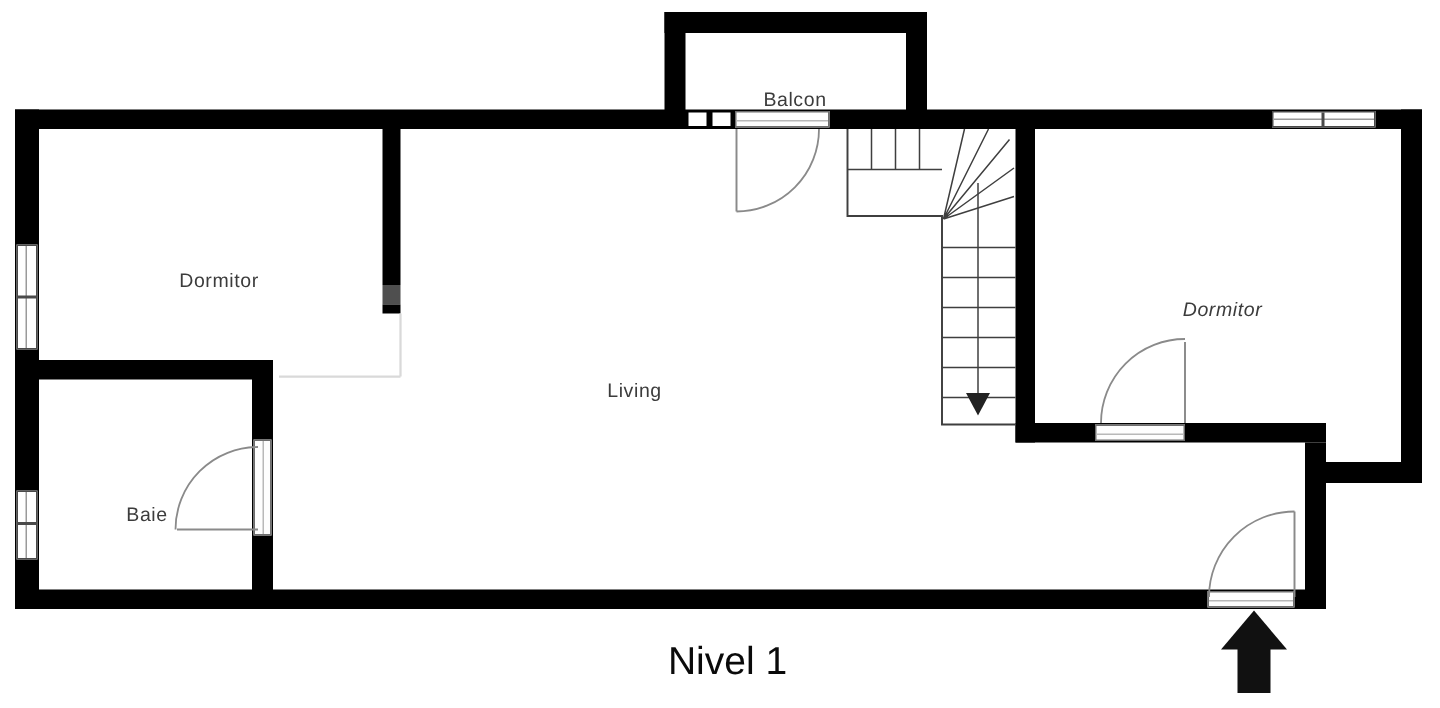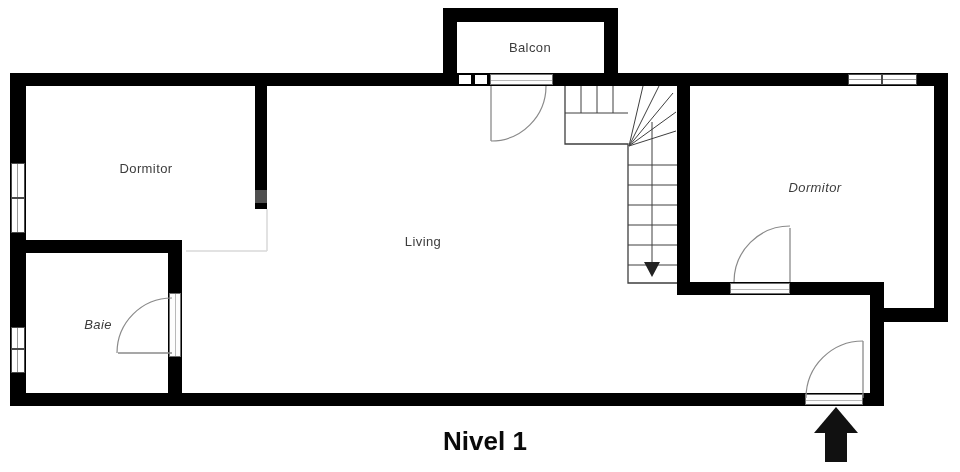--- a/index.html
+++ b/index.html
@@ -15,21 +15,21 @@
   .win-h{position:absolute;background:#fff;border:1px solid #4a4a4a;box-sizing:border-box;}
   .win-h::before{content:"";position:absolute;left:0;right:0;top:50%;height:1px;margin-top:-1px;background:#9a9a9a;}
   .tick-v{position:absolute;top:0;bottom:0;width:2px;background:#4a4a4a;}
   
   .threshold-h{position:absolute;background:#fdfdfd;border:1px solid #6e6e6e;box-sizing:border-box;}
   .threshold-h::before{content:"";position:absolute;left:0;right:0;top:50%;height:1px;background:#b8b8b8;}
   .threshold-v{position:absolute;background:#fdfdfd;border:1px solid #6e6e6e;box-sizing:border-box;}
   .threshold-v::before{content:"";position:absolute;top:0;bottom:0;left:50%;width:1px;background:#b8b8b8;}
   .pane{position:absolute;background:#fff;}
   .room-label{position:absolute;transform:translate(-50%,-50%);font-size:13px;letter-spacing:.4px;
-              color:#3c3c3c;white-space:nowrap;}
+              color:#3c3c3c;white-space:nowrap;margin-top:19px;}
   .level-label{position:absolute;transform:translate(-50%,-50%);font-size:26px;color:#0a0a0a;white-space:nowrap;}
   .overlay{position:absolute;left:0;top:0;}
   .arrow-head{position:absolute;width:0;height:0;border-left:22px solid transparent;
               border-right:22px solid transparent;border-bottom:26px solid #111;}
   .arrow-shaft{position:absolute;background:#111;}
 </style>
 </head>
 <body>
 
 <div class="plan">
@@ -97,16 +97,16 @@
 
   <div style="position:absolute;left:814px;top:407px;width:44px;height:55px;">
     <div class="arrow-head" style="left:0;top:0;"></div>
     <div class="arrow-shaft" style="left:11px;top:25px;width:22px;height:30px;"></div>
   </div>
 
   <div class="room-label" style="left:530px;top:47px;">Balcon</div>
   <div class="room-label" style="left:146px;top:168px;">Dormitor</div>
   <div class="room-label" style="left:423px;top:241px;">Living</div>
   <div class="room-label" style="left:815px;top:187px;font-style:italic;">Dormitor</div>
-  <div class="room-label" style="left:98px;top:324px;font-style:italic;">Baie</div>
-  <div class="level-label" style="left:485px;top:441px;font-weight:bold;">Nivel 1</div>
+  <div class="room-label" style="left:98px;top:324px;">Baie</div>
+  <div class="level-label" style="left:485px;top:441px;">Nivel 1</div>
 
 </div>
 
 </body></html>

